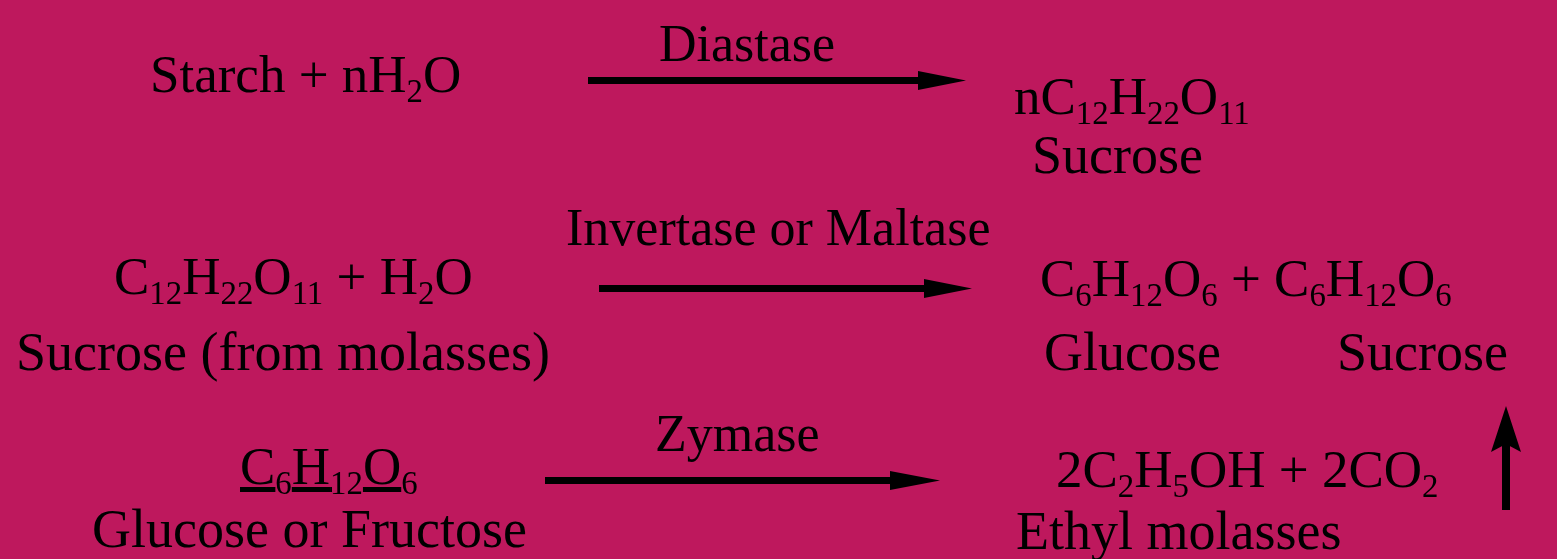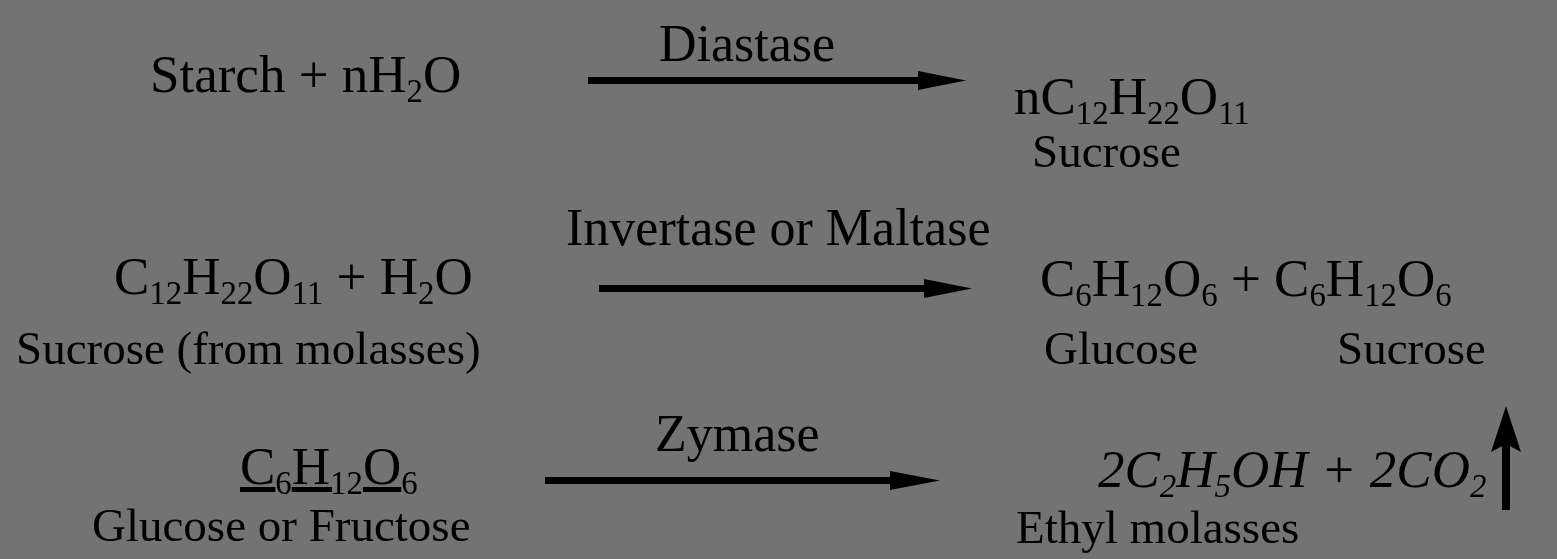--- a/index.html
+++ b/index.html
@@ -9,41 +9,41 @@
     background: #ffffff;
   }
   body {
     font-family: "Liberation Serif", "DejaVu Serif", serif;
     color: #000000;
   }
   #canvas {
     position: relative;
     width: 1557px;
     height: 559px;
-    background: #737373;
+    background: #be185d;
     overflow: hidden;
   }
   .txt {
     position: absolute;
     white-space: nowrap;
     line-height: 1;
     color: #000;
     font-family: "Liberation Serif", "DejaVu Serif", serif;
     font-weight: 400;
   }
   
   .formula { font-size: 53px; }
   .formula sub {
     font-size: 0.62em;
     vertical-align: baseline;
     position: relative;
     top: 0.30em;
     line-height: 0;
   }
-  .name      { font-size: 47px; text-align: right; }
+  .name      { font-size: 54px; text-align: right; }
   .enzyme    { font-size: 52px; }
 
   
   .arrow {
     position: absolute;
     display: block;
   }
   .uparrow {
     position: absolute;
     display: block;
@@ -60,21 +60,21 @@
   #r2-enzyme    { left: 566px; top: 202px; }
   #r2-arrow     { left: 599px; top: 276px; }
   #r2-right     { left: 1040px; top: 252px; }
   #r2-name-a    { left: 1044px; top: 325px; }
   #r2-name-b    { left: 1337px; top: 325px; }
   #r2-leftname  { left: 16px; top: 325px; }
 
   #r3-left      { left: 240px; top: 440px; text-decoration: underline; }
   #r3-enzyme    { left: 655px; top: 408px; }
   #r3-arrow     { left: 545px; top: 468px; }
-  #r3-right     { left: 1098px; top: 443px; font-style: italic; }
+  #r3-right     { left: 1056px; top: 443px; }
   #r3-leftname  { left: 92px; top: 502px; }
   #r3-rightname { left: 1016px; top: 504px; }
   #r3-gasarrow  { left: 1486px; top: 404px; }
 </style>
 </head>
 <body>
 
 <div id="canvas">
 
   <div class="txt formula" id="r1-left"><span>Starch +  nH</span><sub>2</sub><span>O</span></div>

